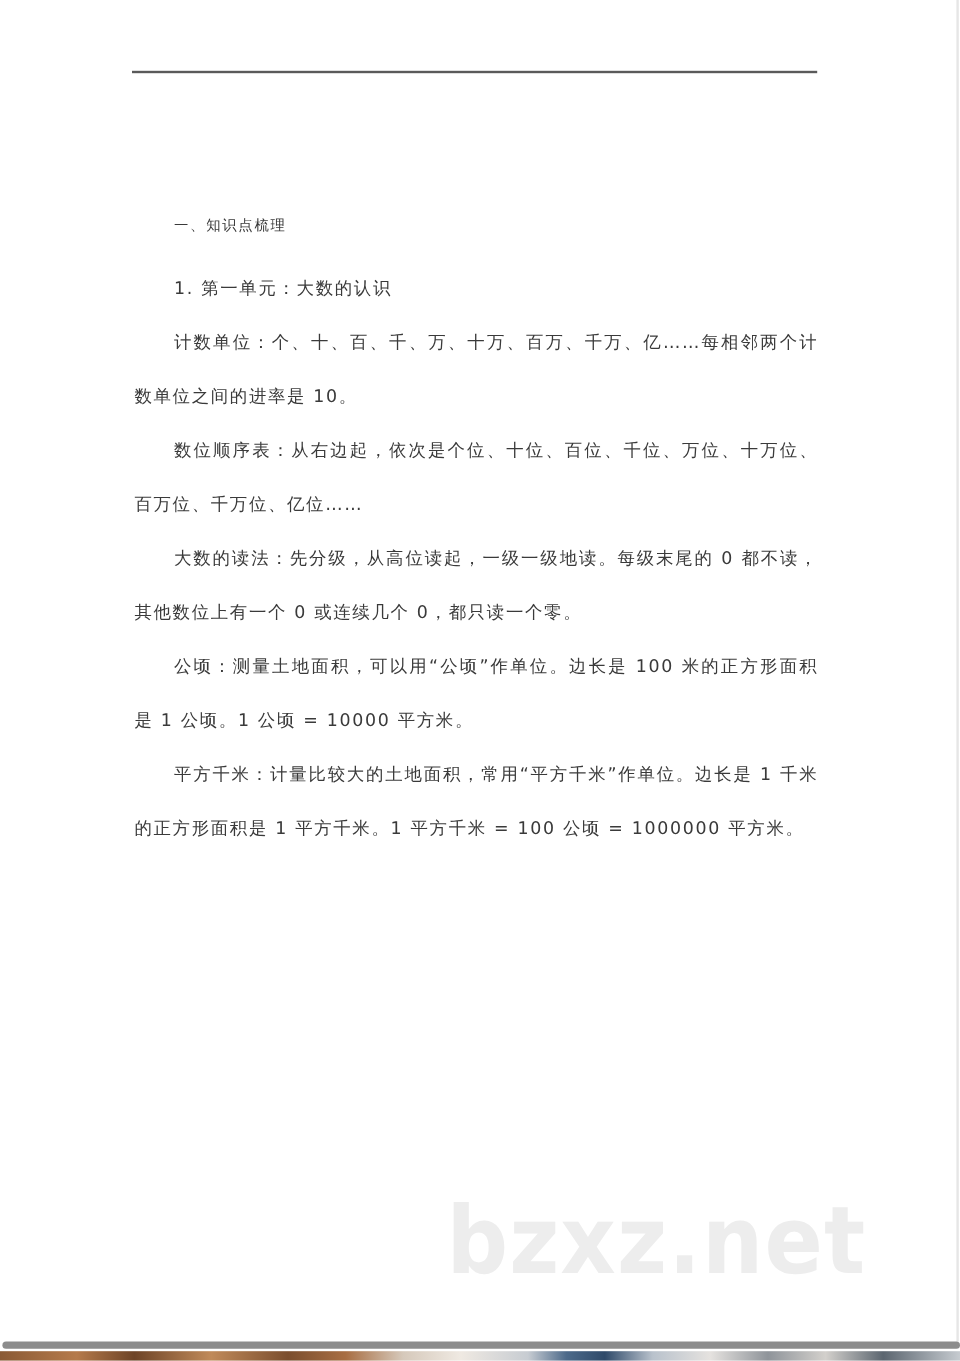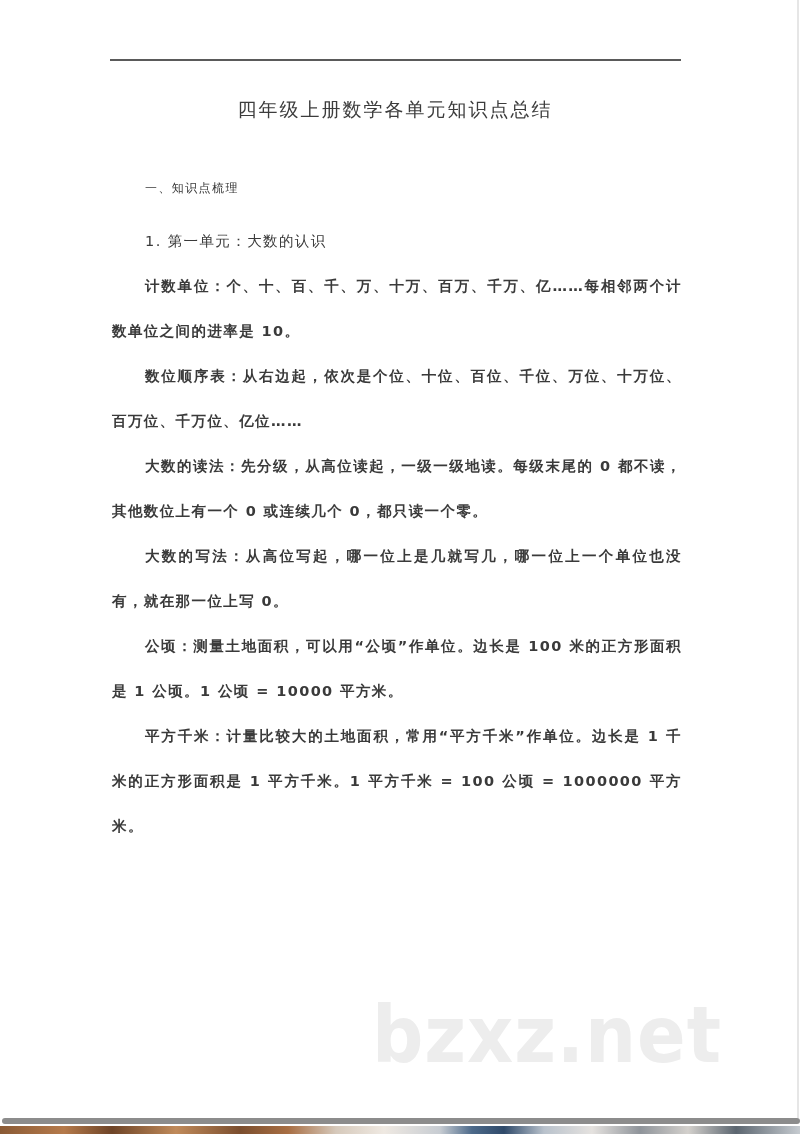--- a/index.html
+++ b/index.html
@@ -59,21 +59,20 @@
       margin: 0 0 8px 0;
       text-indent: 33px;
       font-size: 12px;
     }
     .unit-heading {
       margin: 0;
       text-indent: 33px;
     }
     .para + .para, .unit-heading + .para, .para + .unit-heading {
       margin-top: 0;
-      font-weight: bold;
     }
     .watermark {
       position: absolute;
       left: 372px;
       top: 990px;
       font-family: "DejaVu Sans", sans-serif;
       font-weight: bold;
       font-size: 78px;
       letter-spacing: 1px;
       color: #ededed;
@@ -103,30 +102,28 @@
         #2f4a6a 63%, #b9c2cc 68%, #e5e2df 74%, #8f949a 80%, #d3d0cc 86%,
         #5c6670 92%, #c6cbd0 100%);
     }
   </style>
 </head>
 <body>
 
 <div class="page">
   <div class="top-rule"></div>
 
-  <div class="title">四年级上册数学各单元知识点总结</div>
 
   <div class="content">
     <p class="section-heading">一、知识点梳理</p>
 
     <p class="unit-heading">1. 第一单元：大数的认识</p>
     <p class="para">计数单位：个、十、百、千、万、十万、百万、千万、亿……每相邻两个计数单位之间的进率是 10。</p>
     <p class="para">数位顺序表：从右边起，依次是个位、十位、百位、千位、万位、十万位、百万位、千万位、亿位……</p>
     <p class="para">大数的读法：先分级，从高位读起，一级一级地读。每级末尾的 0 都不读，其他数位上有一个 0 或连续几个 0，都只读一个零。</p>
-    <p class="para">大数的写法：从高位写起，哪一位上是几就写几，哪一位上一个单位也没有，就在那一位上写 0。</p>
 
     <p class="para">公顷：测量土地面积，可以用“公顷”作单位。边长是 100 米的正方形面积是 1 公顷。1 公顷 = 10000 平方米。</p>
     <p class="para">平方千米：计量比较大的土地面积，常用“平方千米”作单位。边长是 1 千米的正方形面积是 1 平方千米。1 平方千米 = 100 公顷 = 1000000 平方米。</p>
   </div>
 
   <div class="watermark">bzxz.net</div>
 </div>
 
 <div class="scrollbar"></div>
 <div class="photo-strip"></div>

